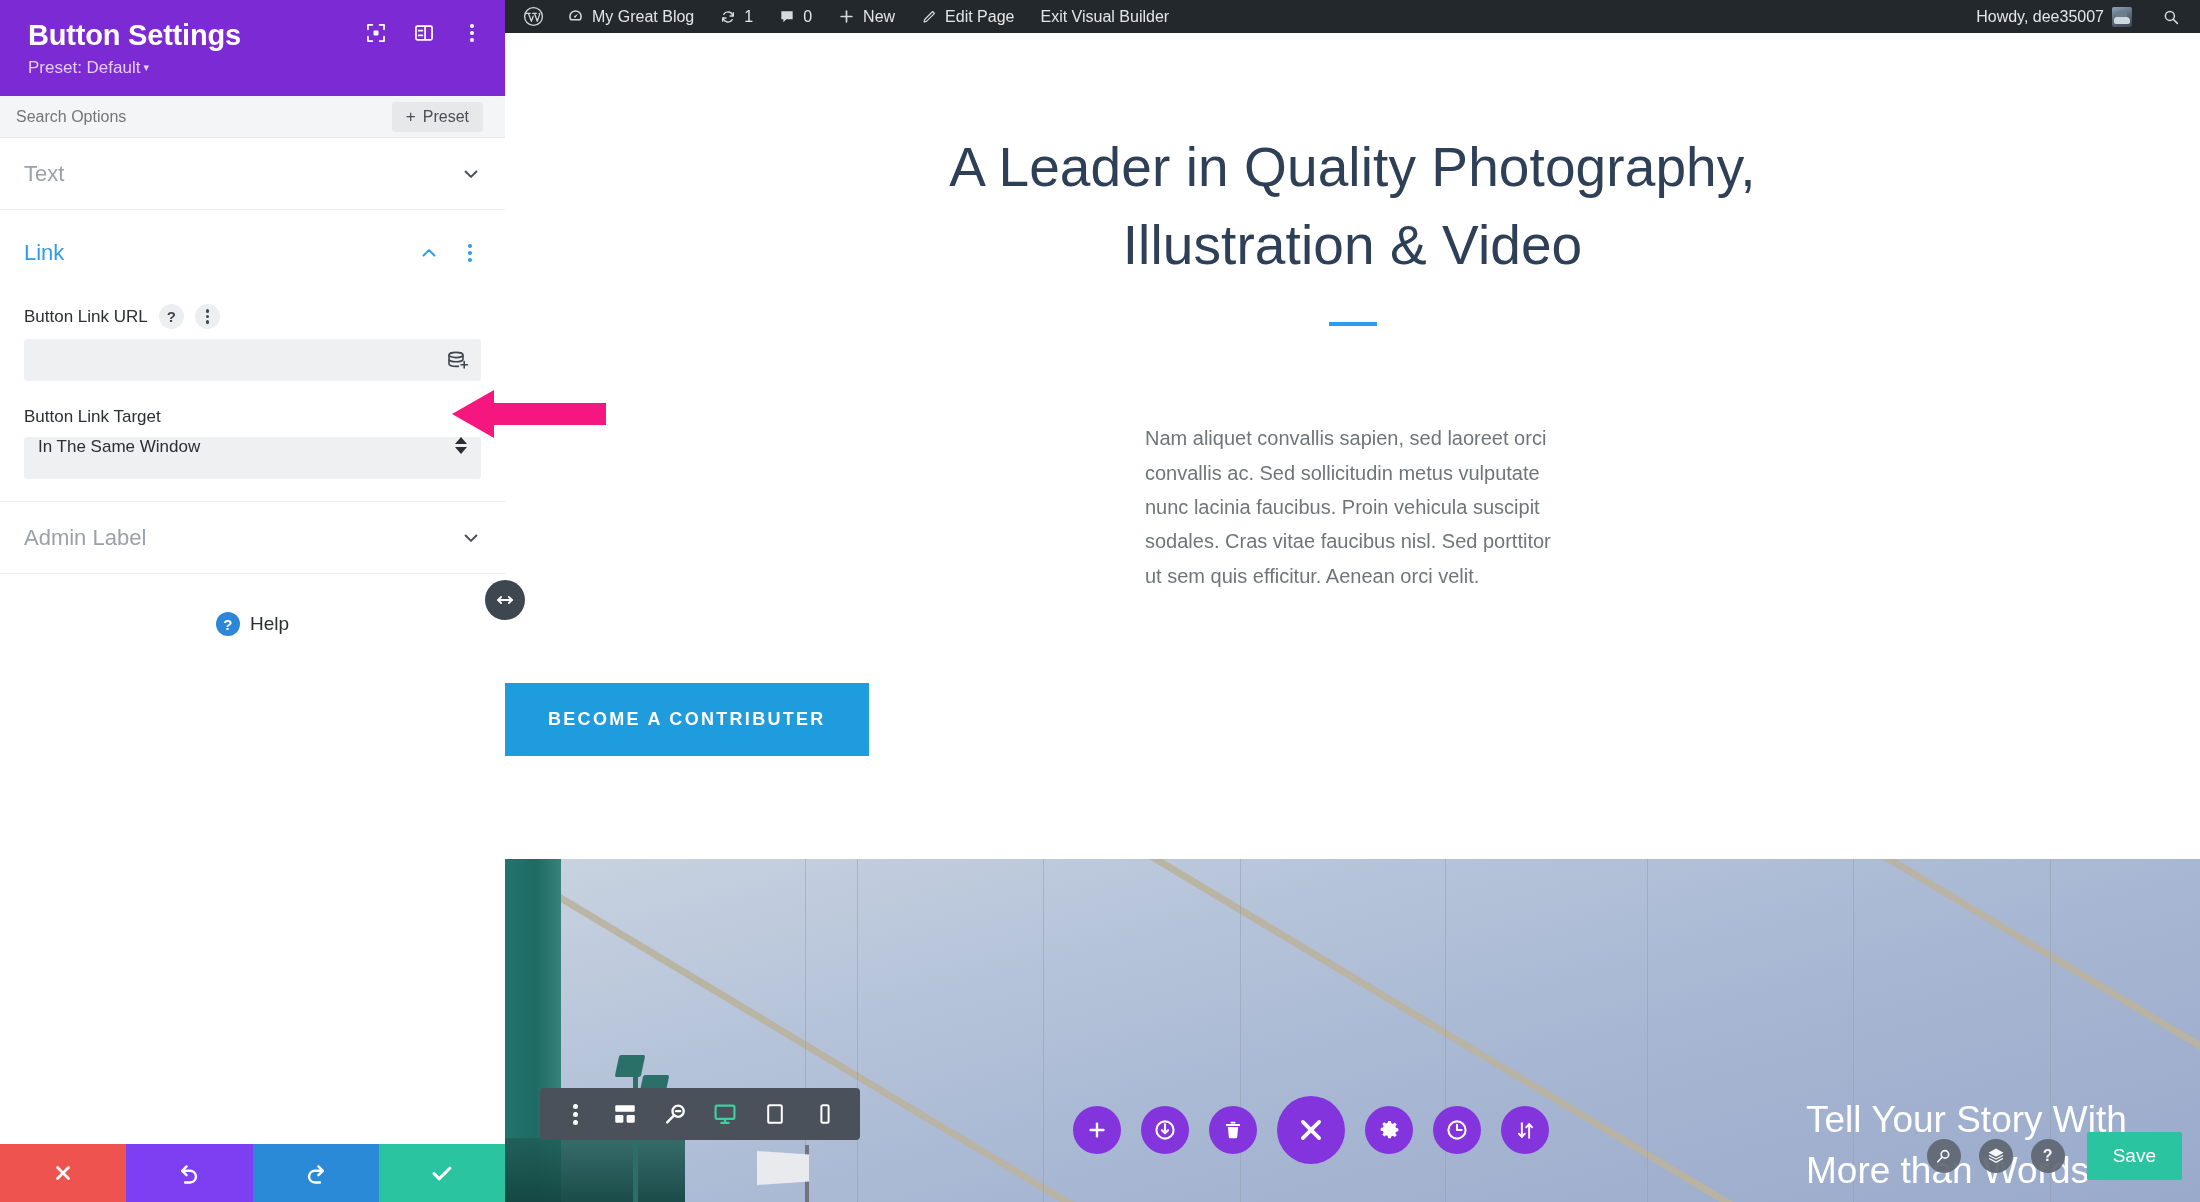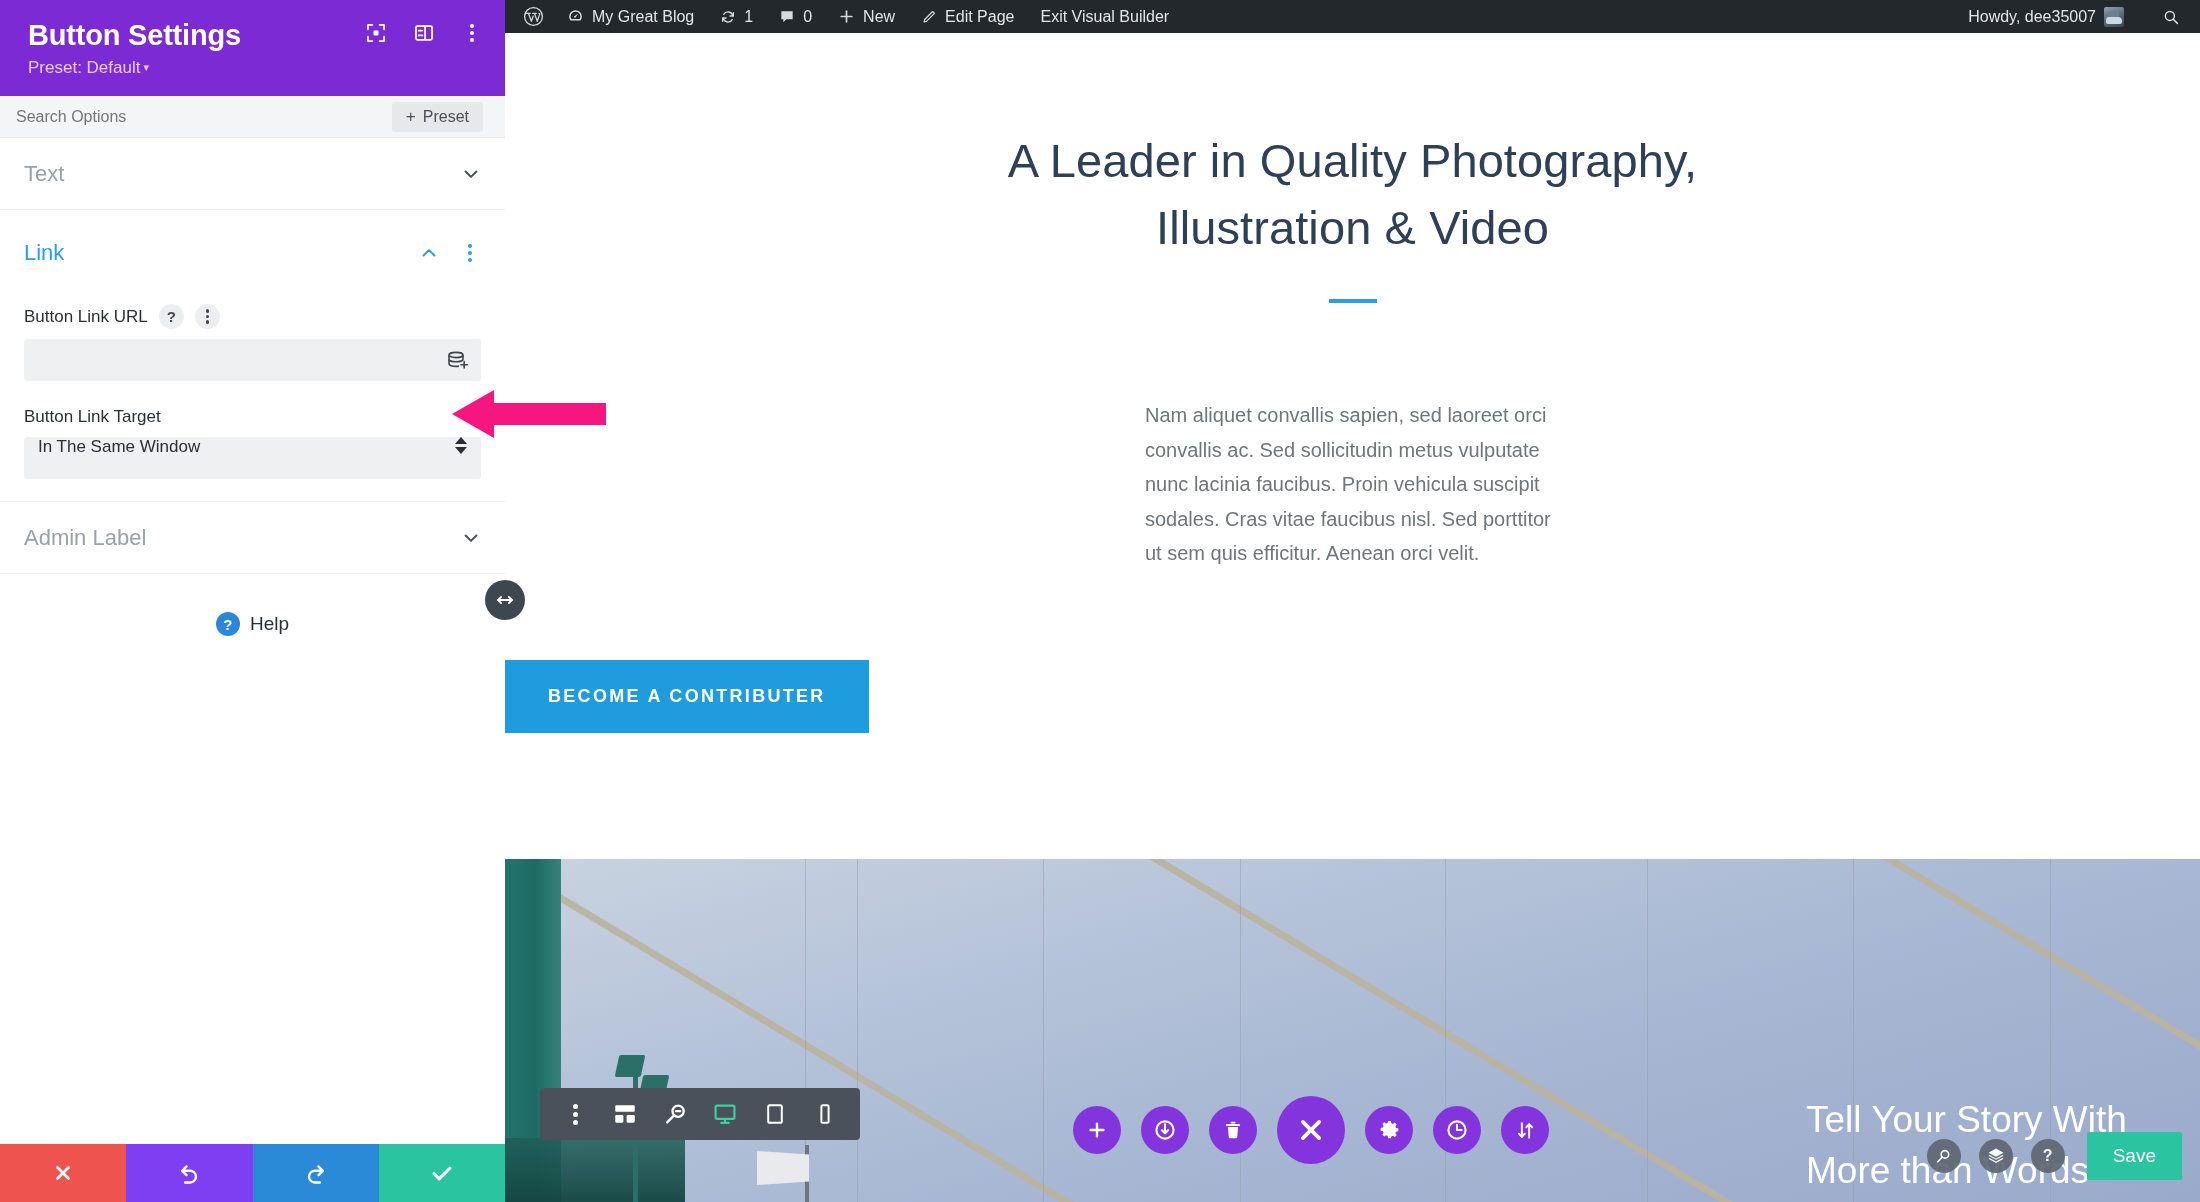--- a/index.html
+++ b/index.html
@@ -66,29 +66,29 @@
   .pa { flex:1; display:flex; align-items:center; justify-content:center; }
   .pa-cancel { background:#ef5350; }
   .pa-undo   { background:#7e3ff2; }
   .pa-redo   { background:#2b8ad8; }
   .pa-save   { background:#2ac4a0; }
 
   
   .adminbar { position:absolute; left:505px; top:0; width:1695px; height:33px; background:#23282d; display:flex; align-items:center; padding:0 14px 0 18px; color:#e3e6e8; font-size:16px; z-index:30; }
   .ab-item { display:flex; align-items:center; gap:8px; padding:0 13px; height:33px; color:#e3e6e8; }
   .ab-spacer { flex:1; }
-  .ab-right { display:flex; align-items:flex-end; gap:12px; }
+  .ab-right { display:flex; align-items:flex-end; gap:4px; }
   .avatar { width:20px; height:20px; border-radius:2px; background:linear-gradient(160deg,#8fa3b5 0%,#5e6f80 45%,#3b4751 100%); position:relative; overflow:hidden; }
   .avatar::after { content:""; position:absolute; left:2px; bottom:3px; width:16px; height:7px; border-radius:3px 4px 2px 2px; background:#cfd8de; }
   .avatar::before { content:""; position:absolute; left:4px; top:4px; width:11px; height:6px; background:#6d7f8d; border-radius:3px 3px 0 0; }
 
   
   .canvas { position:absolute; left:505px; top:33px; width:1695px; height:1169px; background:#fff; overflow:hidden; }
   .hero-white { height:826px; background:#fff; padding-top:95px; }
-  .page-h1 { text-align:center; font-size:47px; line-height:1.42; color:#2e4057; font-weight:normal; letter-spacing:0.1px; }
+  .page-h1 { text-align:center; font-size:55px; line-height:1.42; color:#2e4057; font-weight:normal; letter-spacing:0.1px; }
   .divider { width:48px; height:4px; background:#2d9ced; margin:38px auto 0 auto; }
   .cols { display:flex; justify-content:center; gap:60px; margin-top:95px; }
   .col { width:415px; font-size:20px; line-height:1.72; color:#6f7579; }
   .cta-wrap { display:flex; justify-content:flex-start; margin-top:90px; }
   .cta { background:#1f9cdd; color:#fff; font-size:18px; font-weight:bold; letter-spacing:2.3px; padding:26px 43px; }
 
   
   .photo { position:absolute; left:0; top:826px; width:1695px; height:343px; overflow:hidden; background:#9fb0cf; }
   .sky { position:absolute; inset:0; background:linear-gradient(165deg,#c9d3e0 0%,#b6c4da 30%,#a7b6d2 60%,#9aaacb 100%); }
   .cable { position:absolute; background:#b9b3a0; transform-origin:left center; opacity:0.95; }

